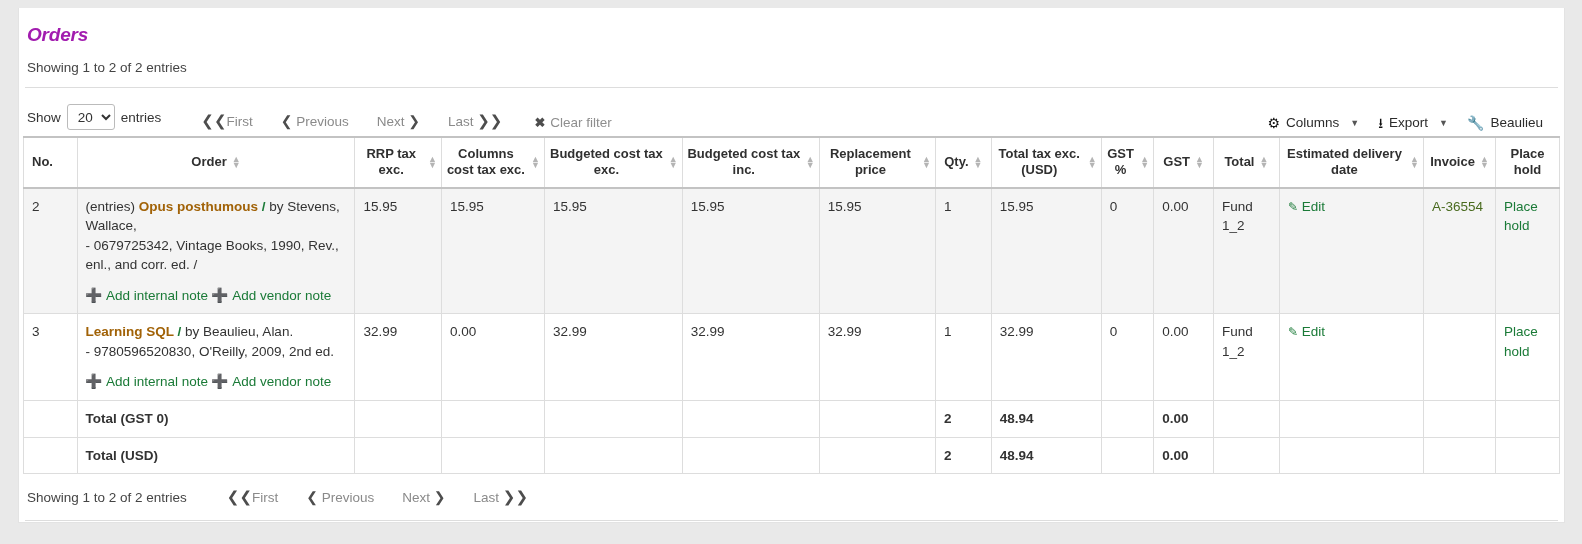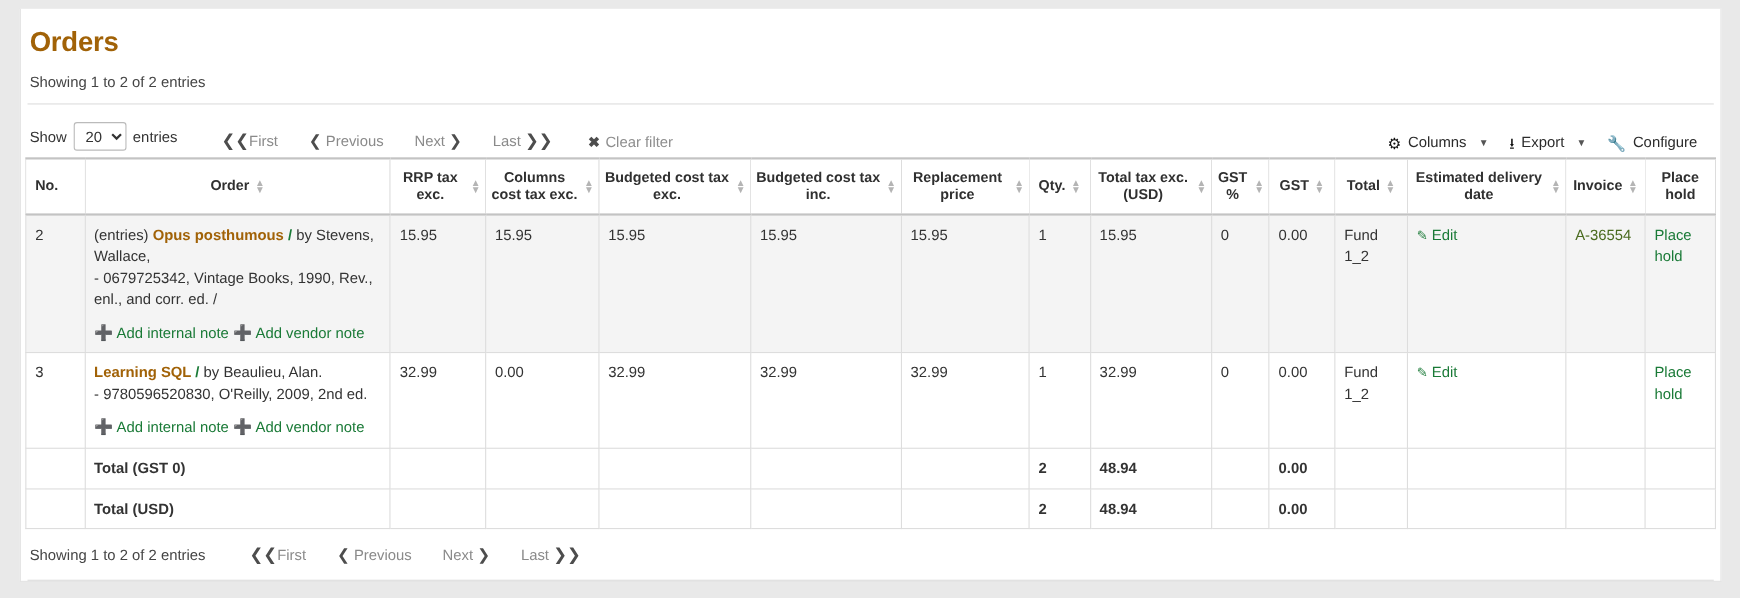--- a/index.html
+++ b/index.html
@@ -22,25 +22,26 @@
     width: 1547px;
     min-height: 515px;
     background: #ffffff;
     border: 1px solid #e3e3e3;
     border-top: none;
     padding: 0 2px 0 2px;
   }
   .inner { padding: 0 2px; }
 
   h1.page-title {
-    font-size: 25px;
+    font-size: 19px;
     font-weight: bold;
-    color: #a16207;
+    color: #a21caf;
     margin: 16px 0 0 4px;
     letter-spacing: -0.2px;
+    font-style: italic;
   }
   .entries-top {
     margin: 14px 0 0 4px;
     font-size: 13.5px;
     color: #444;
   }
   hr.sep {
     border: none;
     border-top: 1px solid #dddddd;
     margin: 12px 2px 0 2px;
@@ -256,21 +257,21 @@
             <span>Columns</span>
           </a>
           <span class="caret">▼</span>
           <a class="tbtn">
             <span class="dl">⭳</span>
             <span>Export</span>
           </a>
           <span class="caret">▼</span>
           <a class="tbtn">
             <span class="wrench">🔧</span>
-            <span>Configure</span>
+            <span>Beaulieu</span>
           </a>
         </div>
       </div>
 
       <table class="dt">
         <colgroup>
           <col style="width:52px">
           <col style="width:270px">
           <col style="width:84px">
           <col style="width:100px">

